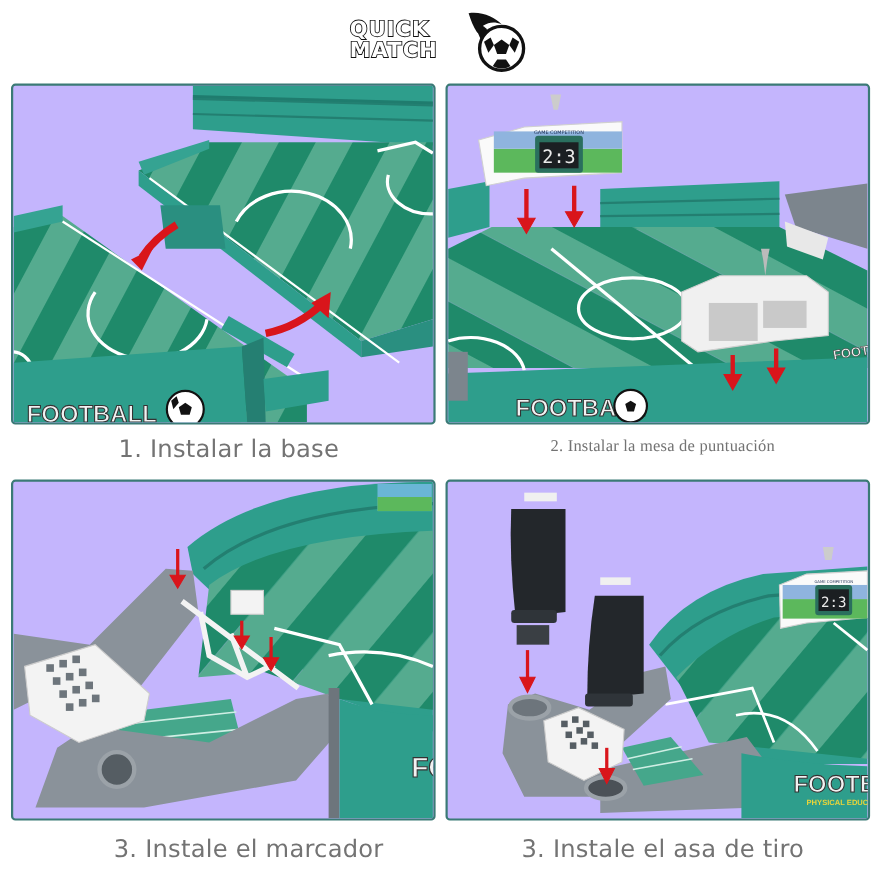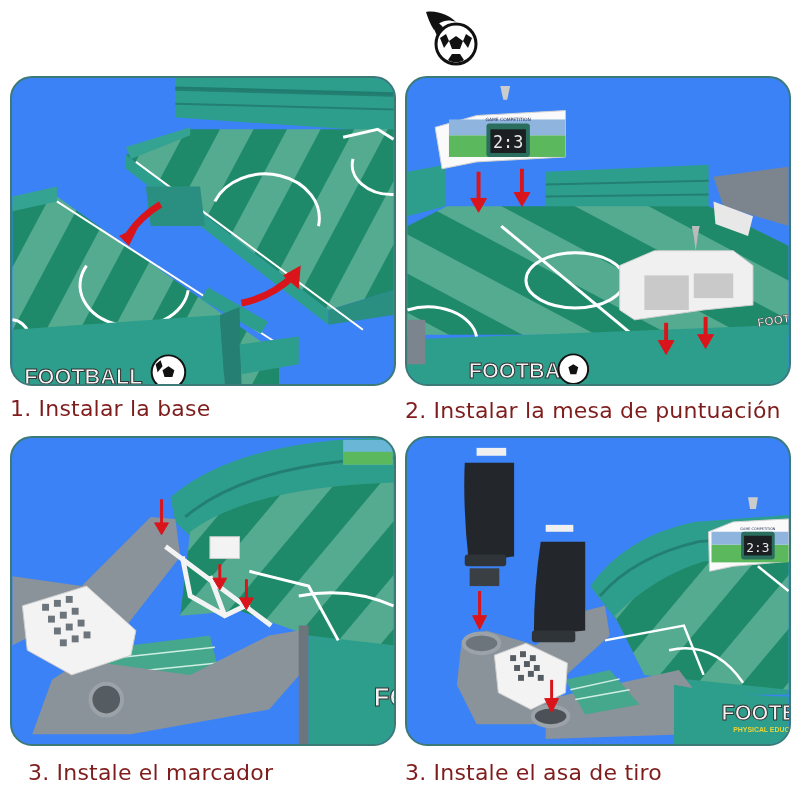--- a/index.html
+++ b/index.html
@@ -5,37 +5,41 @@
   * { box-sizing: border-box; margin: 0; padding: 0; }
   html, body { width: 800px; height: 800px; background: #ffffff; overflow: hidden; }
   body { position: relative; font-family: "DejaVu Sans", "Liberation Sans", sans-serif; color: #2b2b2b; }
 
   .logo { position: absolute; left: 318px; top: 8px; width: 165px; height: 58px; display: flex; align-items: center; }
   .logo-text { display: flex; flex-direction: column; line-height: 1; }
   .logo-word { font-family: "DejaVu Sans", sans-serif; font-weight: bold; font-size: 19px; letter-spacing: 1px;
                color: #fff; -webkit-text-stroke: 1.6px #111; paint-order: stroke fill; }
   .logo-ball { position: absolute; left: 98px; top: 0px; width: 66px; height: 60px; }
 
-  .panel { position: absolute; border: 2px solid #3b7a76; border-radius: 22px; overflow: hidden; background: #3b82f6; }
+  .panel { position: absolute; border: 2px solid #3b7a76; border-radius: 4px; overflow: hidden; background: #c4b5fd; }
   .p1 { left: 10px;  top: 76px;  width: 386px; height: 310px; }
   .p2 { left: 405px; top: 76px;  width: 386px; height: 310px; }
   .p3 { left: 10px;  top: 436px; width: 386px; height: 310px; }
   .p4 { left: 405px; top: 436px; width: 386px; height: 310px; }
   .panel svg { position: absolute; left: 0; top: 0; width: 100%; height: 100%; }
 
-  .caption { position: absolute; font-size: 22px; color: #7f1d1d; text-align: left; white-space: nowrap; letter-spacing: 0.2px; }
+  .caption { position: absolute; font-size: 22px; color: #737373; text-align: center; white-space: nowrap; letter-spacing: 0.2px; }
   .c1 { left: 10px;  top: 396px; width: 396px; }
-  .c2 { left: 405px; top: 398px; width: 395px; font-size: 22px; }
+  .c2 { left: 405px; top: 398px; width: 395px; font-size: 15px; font-family: Liberation Serif, serif; }
   .c3 { left: 28px;  top: 760px; width: 396px; }
   .c4 { left: 405px; top: 760px; width: 395px; }
 </style>
 </head>
 <body>
 
 <div class="logo">
+  <div class="logo-text">
+    <span class="logo-word">QUICK</span>
+    <span class="logo-word">MATCH</span>
+  </div>
   <svg class="logo-ball" viewBox="0 0 66 60">
     <path d="M10 4 C22 2 34 8 40 14 C30 10 22 14 18 22 C14 16 12 10 10 4 Z" fill="#111"></path>
     <path d="M14 12 C24 14 30 20 30 28 L22 30 Z" fill="#111"></path>
     <circle cx="40" cy="36" r="20" fill="#fff" stroke="#111" stroke-width="3"></circle>
     <polygon points="40,28 47,33 44,41 36,41 33,33" fill="#111"></polygon>
     <path d="M24 30 L30 26 L33 33 L28 40 Z" fill="#111"></path>
     <path d="M56 30 L50 26 L47 33 L52 40 Z" fill="#111"></path>
     <path d="M32 52 L36 46 L44 46 L48 52 C44 55 36 55 32 52 Z" fill="#111"></path>
   </svg>
 </div>

